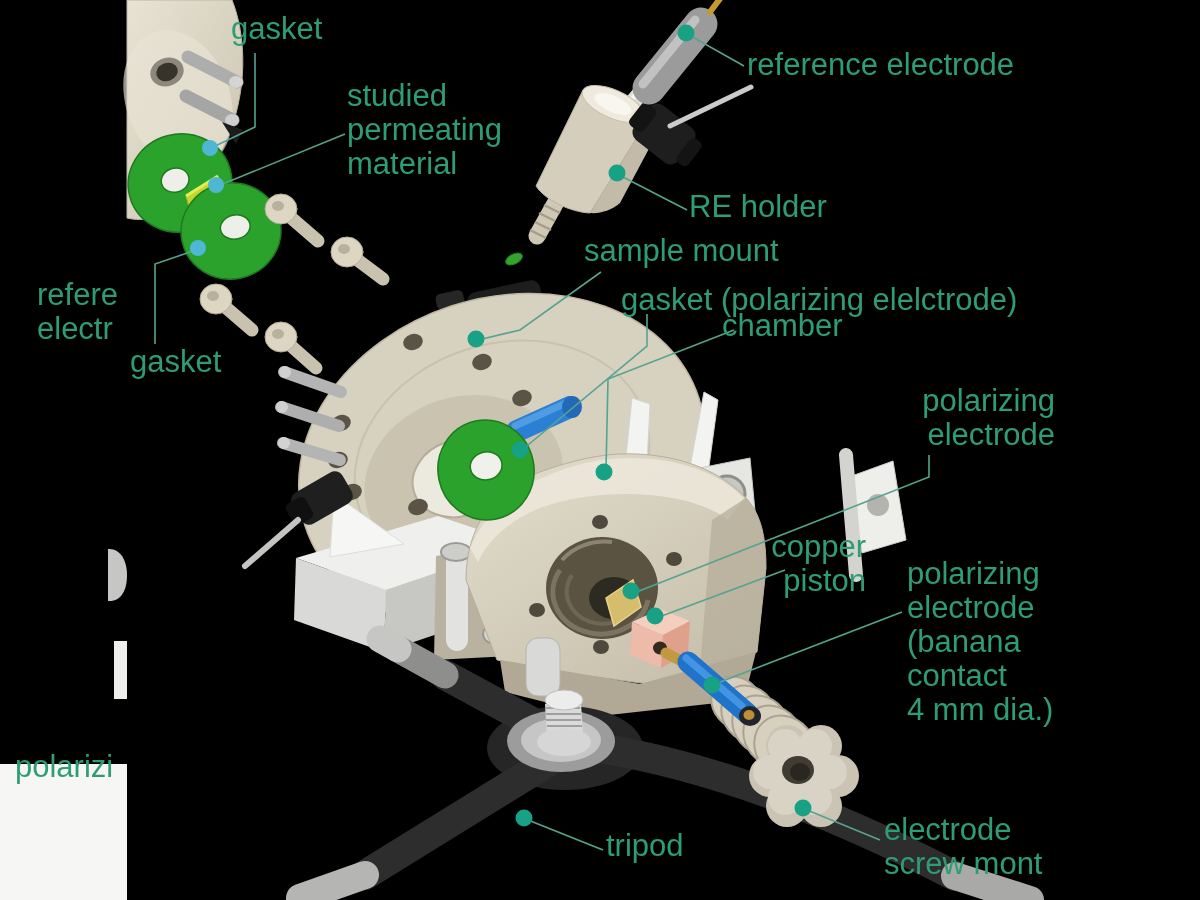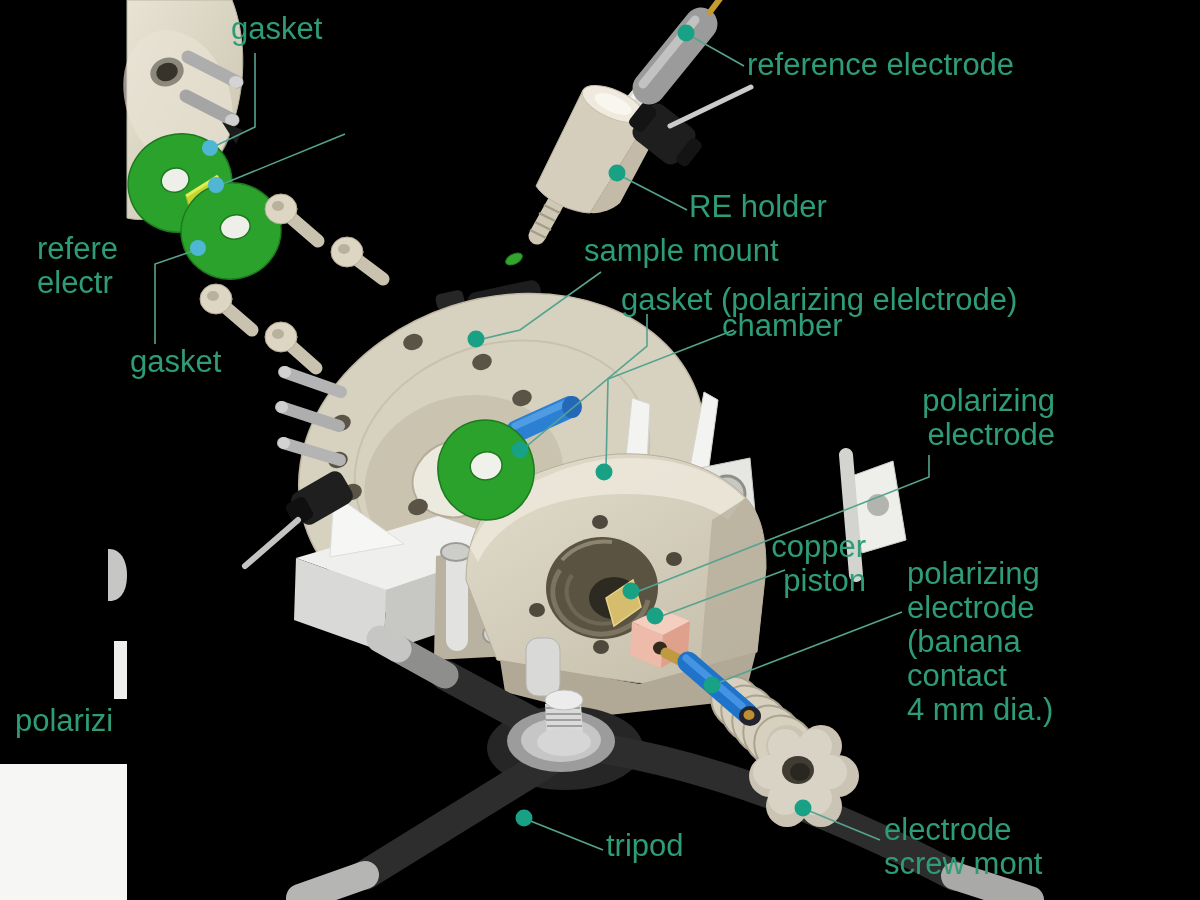--- a/index.html
+++ b/index.html
@@ -1,21 +1,21 @@
 <!DOCTYPE html>
 <html style="--text-green: #2E9D77; --line-teal: #55A390; --dot-teal: #18A184; --dot-blue: #4FB7D3; --gasket-green: #2BA22B; --sample-yellow: #C6D42F; --copper-pink: #EEBAA9; --banana-blue: #2C80D4; --brass: #D6BD6E; --cream: #D7D1BF; --tripod-black: #2D2D2D;"><head>
 <meta charset="utf-8">
 <style>
   html,body{margin:0;padding:0;background:#ffffff;}
   .canvas{position:relative;width:1200px;height:900px;overflow:hidden;background:#000000;
           font-family:"Liberation Sans", sans-serif;}
   .canvas svg{position:absolute;left:0;top:0;}
   .lbl{position:absolute;color:var(--text-green,#2E9D77);font-size:31px;line-height:34px;
        white-space:nowrap;letter-spacing:0px;}
-  .lbl.clip{overflow:hidden;}
+  .lbl.clip{overflow:hidden;margin-top:46px;}
   .r{text-align:right;}
   #lbl-gasket-top{left:231px;top:12px;}
   #lbl-studied{left:347px;top:79px;}
   #lbl-reference-electrode{left:747px;top:48px;}
   #lbl-re-holder{left:689px;top:190px;}
   #lbl-sample-mount{left:584px;top:234px;}
   #lbl-gasket-polarizing{left:621px;top:275px;margin-top:8px;}
   #lbl-chamber{left:722px;top:309px;}
   #lbl-polarizing-electrode{left:880px;top:384px;width:175px;}
   #lbl-copper-piston{left:736px;top:530px;width:130px;}
@@ -308,20 +308,25 @@
   </g>
   <g fill="#4FB7D3">
     <circle cx="210" cy="148" r="8"></circle>
     <circle cx="216" cy="185" r="8"></circle>
     <circle cx="198" cy="248" r="8"></circle>
   </g>
 </svg>
 
   <div class="lbl" id="lbl-gasket-top">gasket</div>
 
+  <div class="lbl" id="lbl-studied">
+    <div>studied</div>
+    <div>permeating</div>
+    <div>material</div>
+  </div>
 
   <div class="lbl" id="lbl-reference-electrode">reference electrode</div>
 
   <div class="lbl" id="lbl-re-holder">RE holder</div>
 
   <div class="lbl" id="lbl-sample-mount">sample mount</div>
 
   <div class="lbl" id="lbl-gasket-polarizing">gasket (polarizing elelctrode)</div>
 
   <div class="lbl" id="lbl-chamber">chamber</div>

